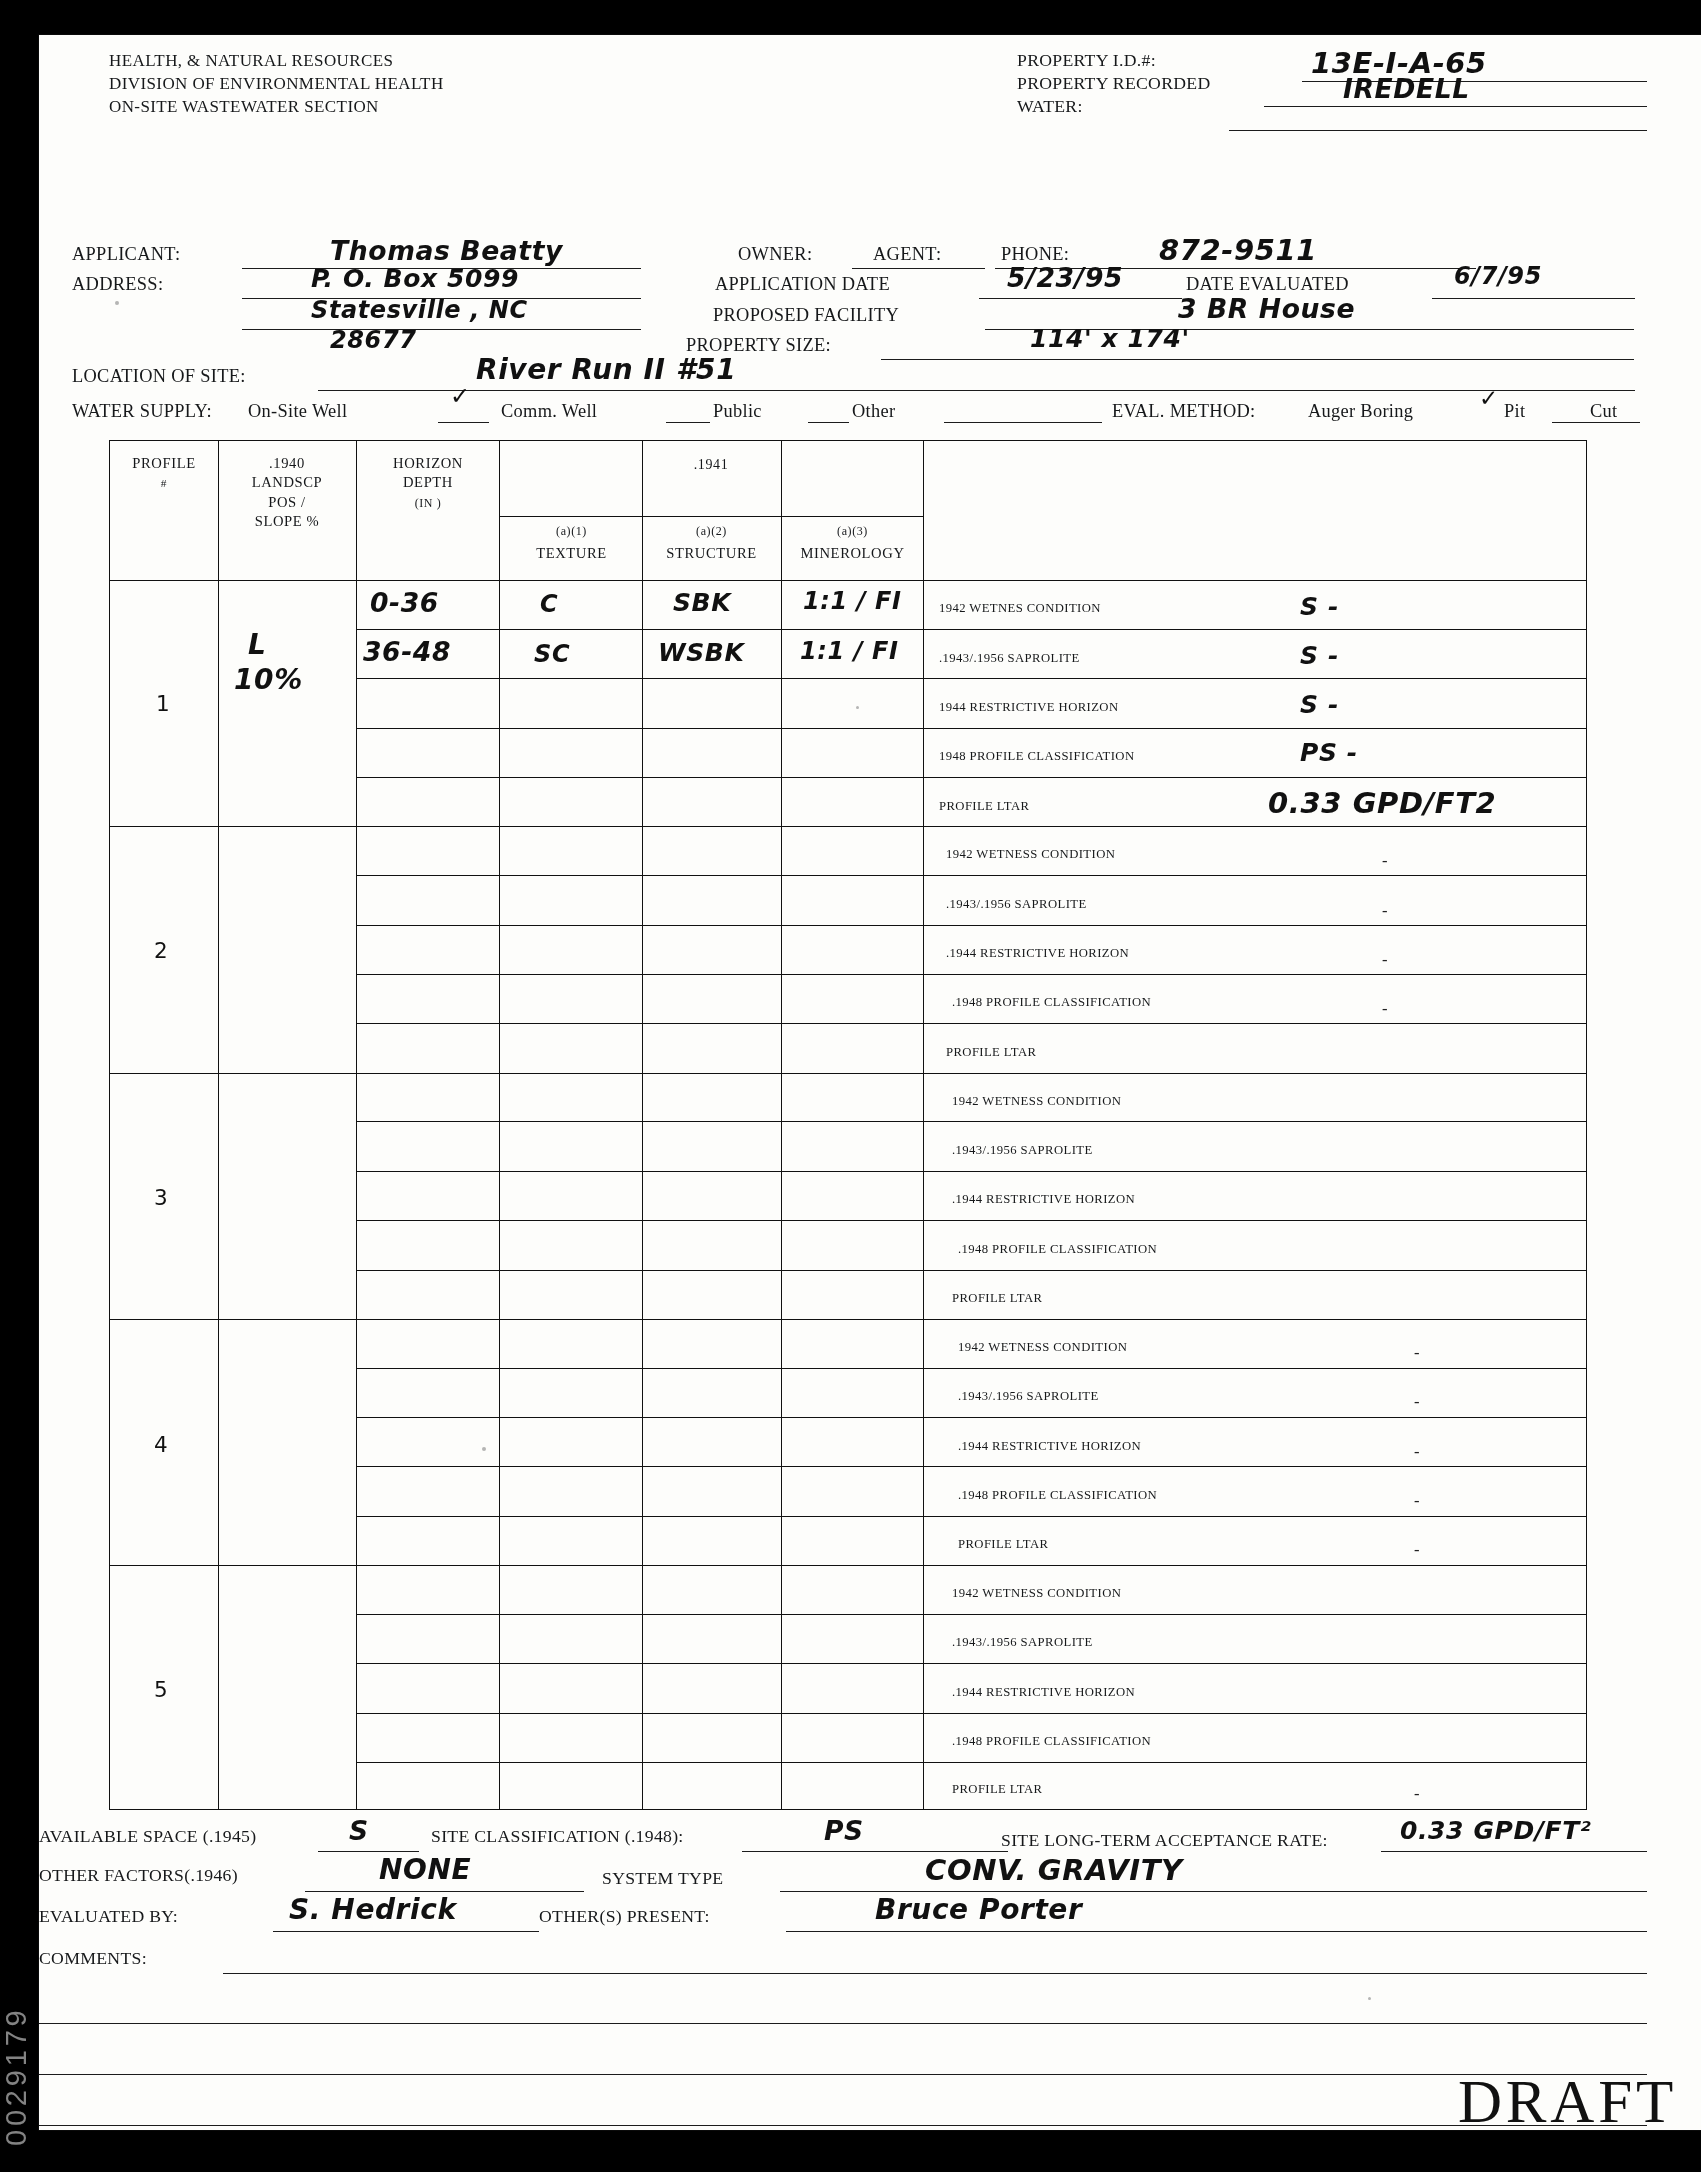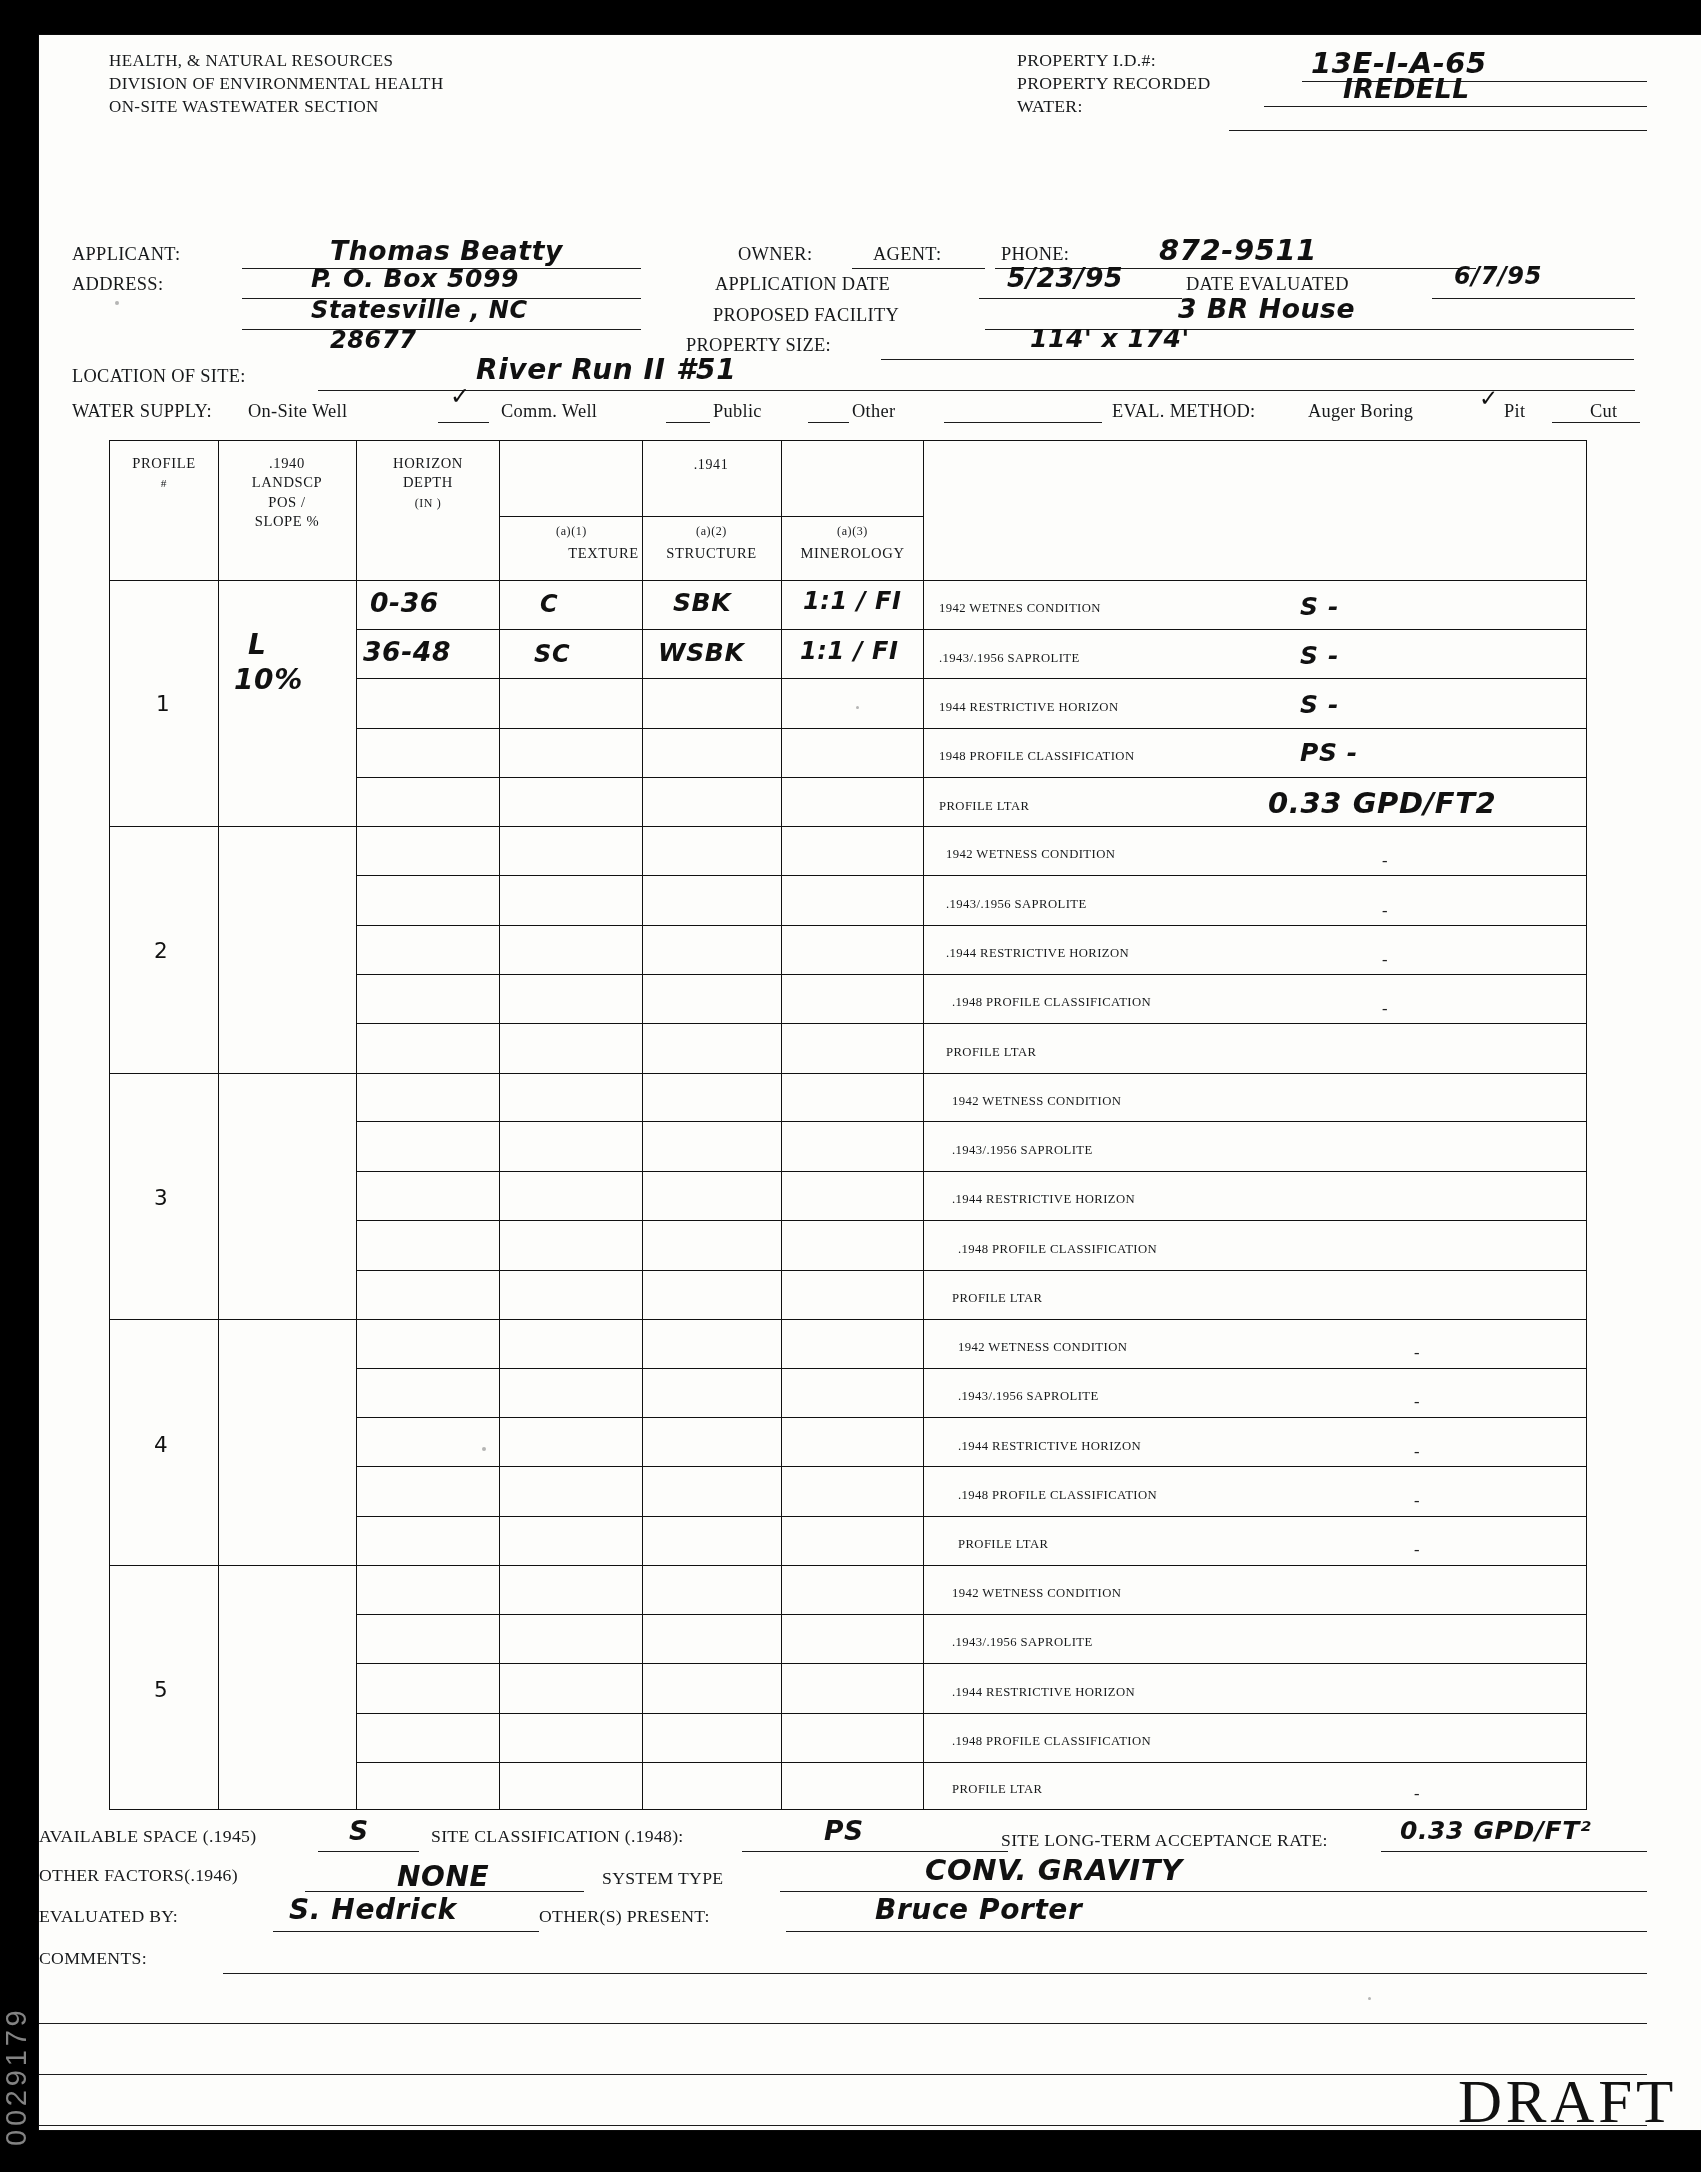--- a/index.html
+++ b/index.html
@@ -262,21 +262,21 @@
       <span>SLOPE %</span>
     </div>
     <div class="cellhdr" style="left:247px; top:12.7px; width:142px;">
       <span>HORIZON</span><br>
       <span>DEPTH</span><br>
       <span style="font-size:12px;">(IN )</span>
     </div>
     <div class="cellhdr" style="left:389px; top:14px; width:424px; font-size:14px;">.1941</div>
 
     <div class="cellhdr" style="left:391px; top:81px; width:141px; font-size:12px;">(a)(1)</div>
-    <div class="cellhdr" style="left:391px; top:103px; width:141px;padding-left:32px;">TEXTURE</div>
+    <div class="cellhdr" style="left:391px; top:103px; width:141px;">TEXTURE</div>
     <div class="cellhdr" style="left:533px; top:81px; width:137px; font-size:12px;">(a)(2)</div>
     <div class="cellhdr" style="left:533px; top:103px; width:137px;">STRUCTURE</div>
     <div class="cellhdr" style="left:672px; top:81px; width:141px; font-size:12px;">(a)(3)</div>
     <div class="cellhdr" style="left:672px; top:103px; width:141px;">MINEROLOGY</div>
 
     <div class="h" style="top:385px;"></div>
     <div class="h" style="top:632px;"></div>
     <div class="h" style="top:878px;"></div>
     <div class="h" style="top:1124px;"></div>
 
@@ -379,21 +379,21 @@
     <div class="lbl" style="left:392px; top:0px;">SITE CLASSIFICATION (.1948):</div>
     <div class="rule" style="left:703px; top:25px; width:266px;"></div>
     <div class="hand" style="left:785px; top:-11.4px; font-size:26.6px;">PS</div>
 
     <div class="lbl" style="left:962px; top:3.8px;">SITE LONG-TERM ACCEPTANCE RATE:</div>
     <div class="rule" style="left:1342px; top:25px; width:266px;"></div>
     <div class="hand" style="left:1361px; top:-10px; font-size:25px;">0.33 GPD/FT²</div>
 
     <div class="lbl" style="left:0px; top:39px;">OTHER FACTORS(.1946)</div>
     <div class="rule" style="left:266px; top:65px; width:279px;"></div>
-    <div class="hand" style="left:358px; top:26.6px; font-size:28px;margin-top:7px;">NONE</div>
+    <div class="hand" style="left:340px; top:26.6px; font-size:28px;">NONE</div>
 
     <div class="lbl" style="left:563px; top:42px;">SYSTEM TYPE</div>
     <div class="rule" style="left:741px; top:65px; width:867px;"></div>
     <div class="hand" style="left:886px; top:26.6px; font-size:29px;">CONV.  GRAVITY</div>
 
     <div class="lbl" style="left:0px; top:80px;">EVALUATED BY:</div>
     <div class="rule" style="left:234px; top:105px; width:266px;"></div>
     <div class="hand" style="left:250px; top:67px; font-size:28px;">S. Hedrick</div>
 
     <div class="lbl" style="left:500px; top:80px;">OTHER(S) PRESENT:</div>

